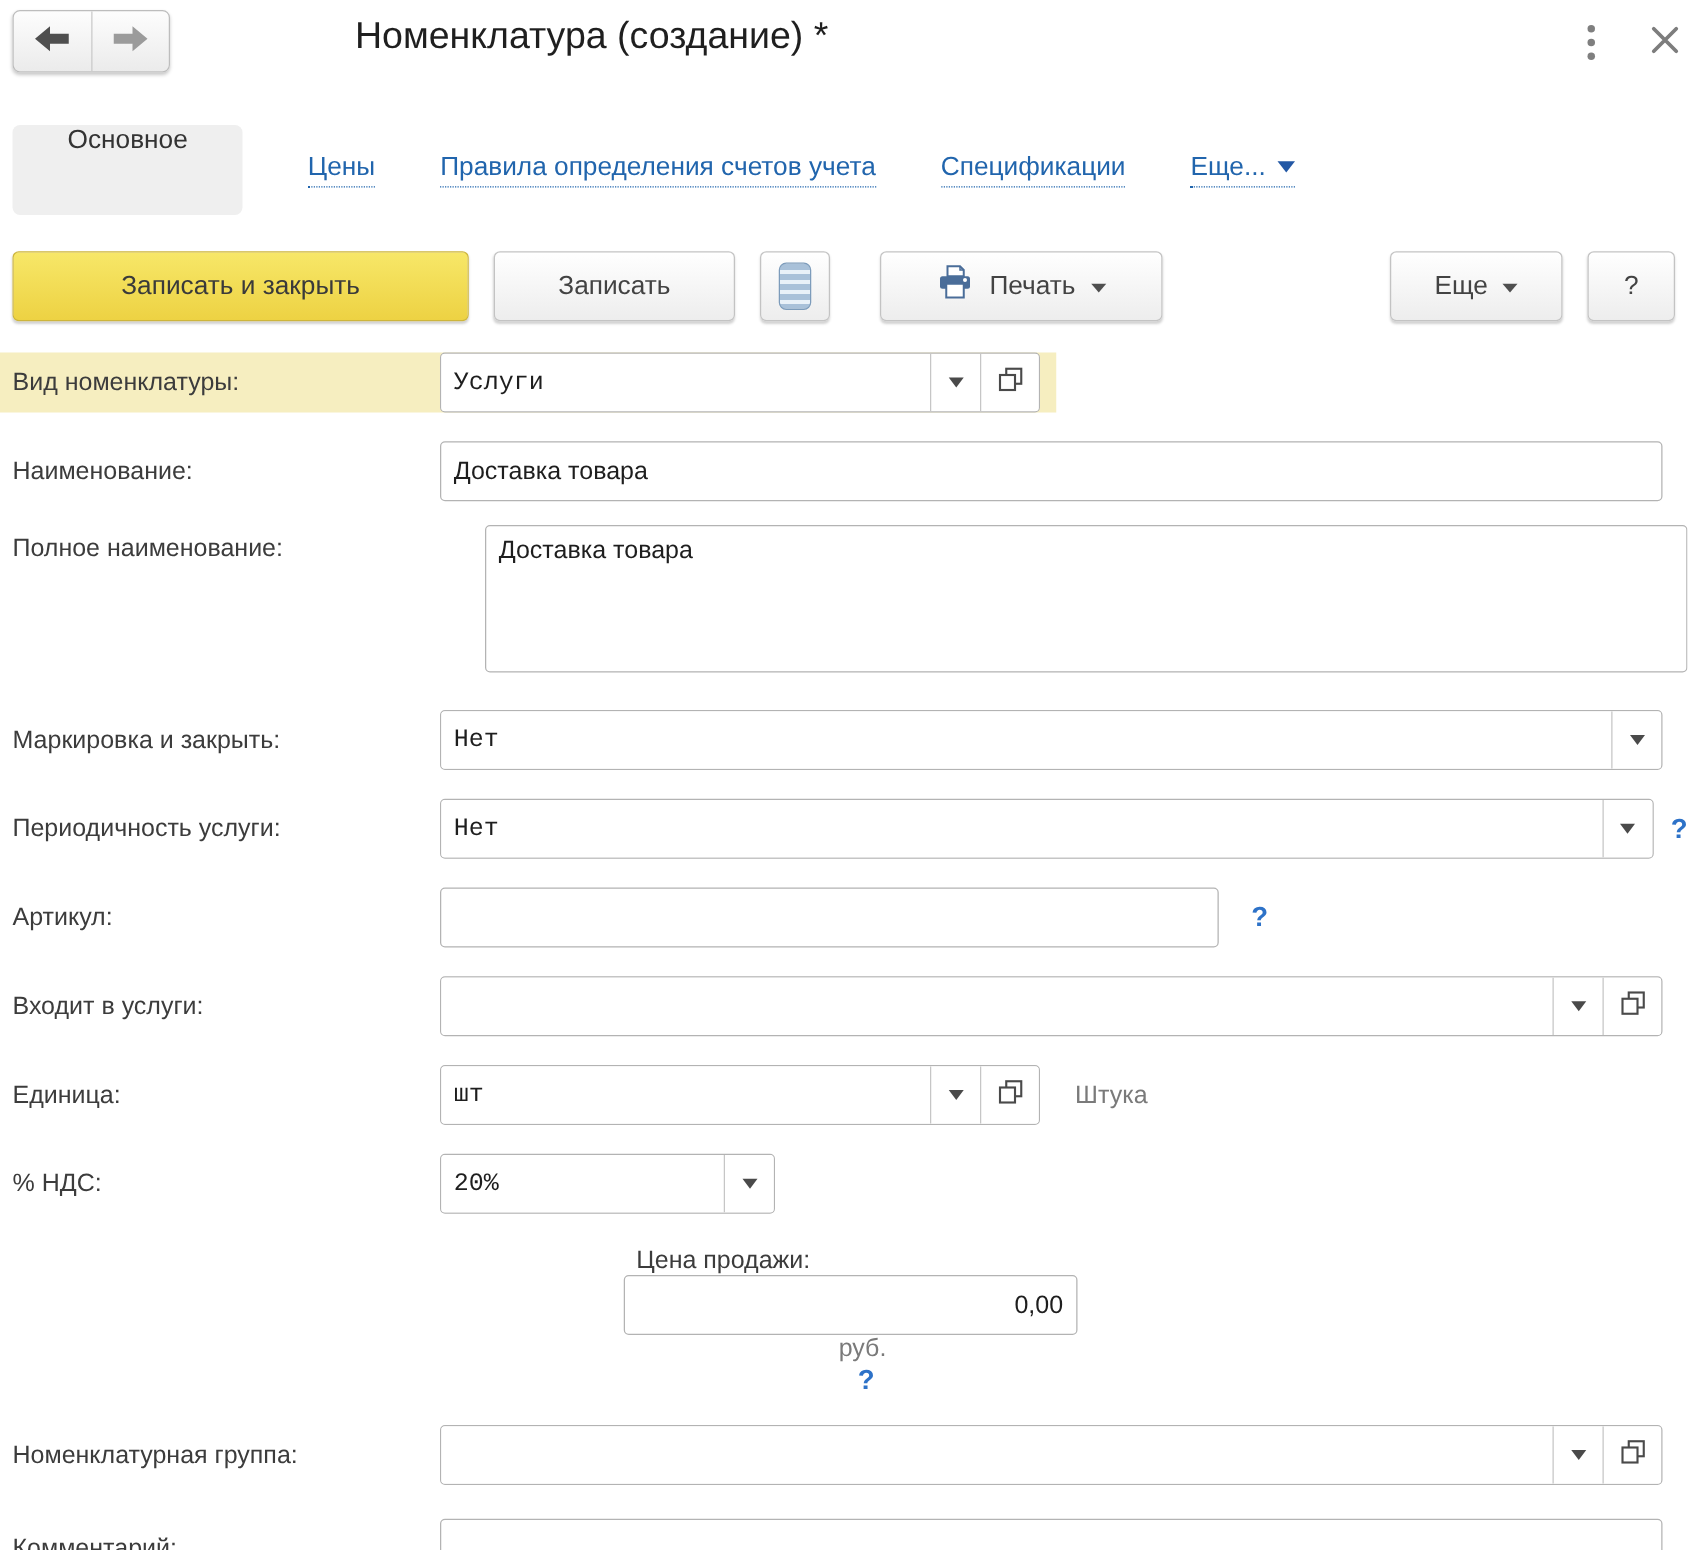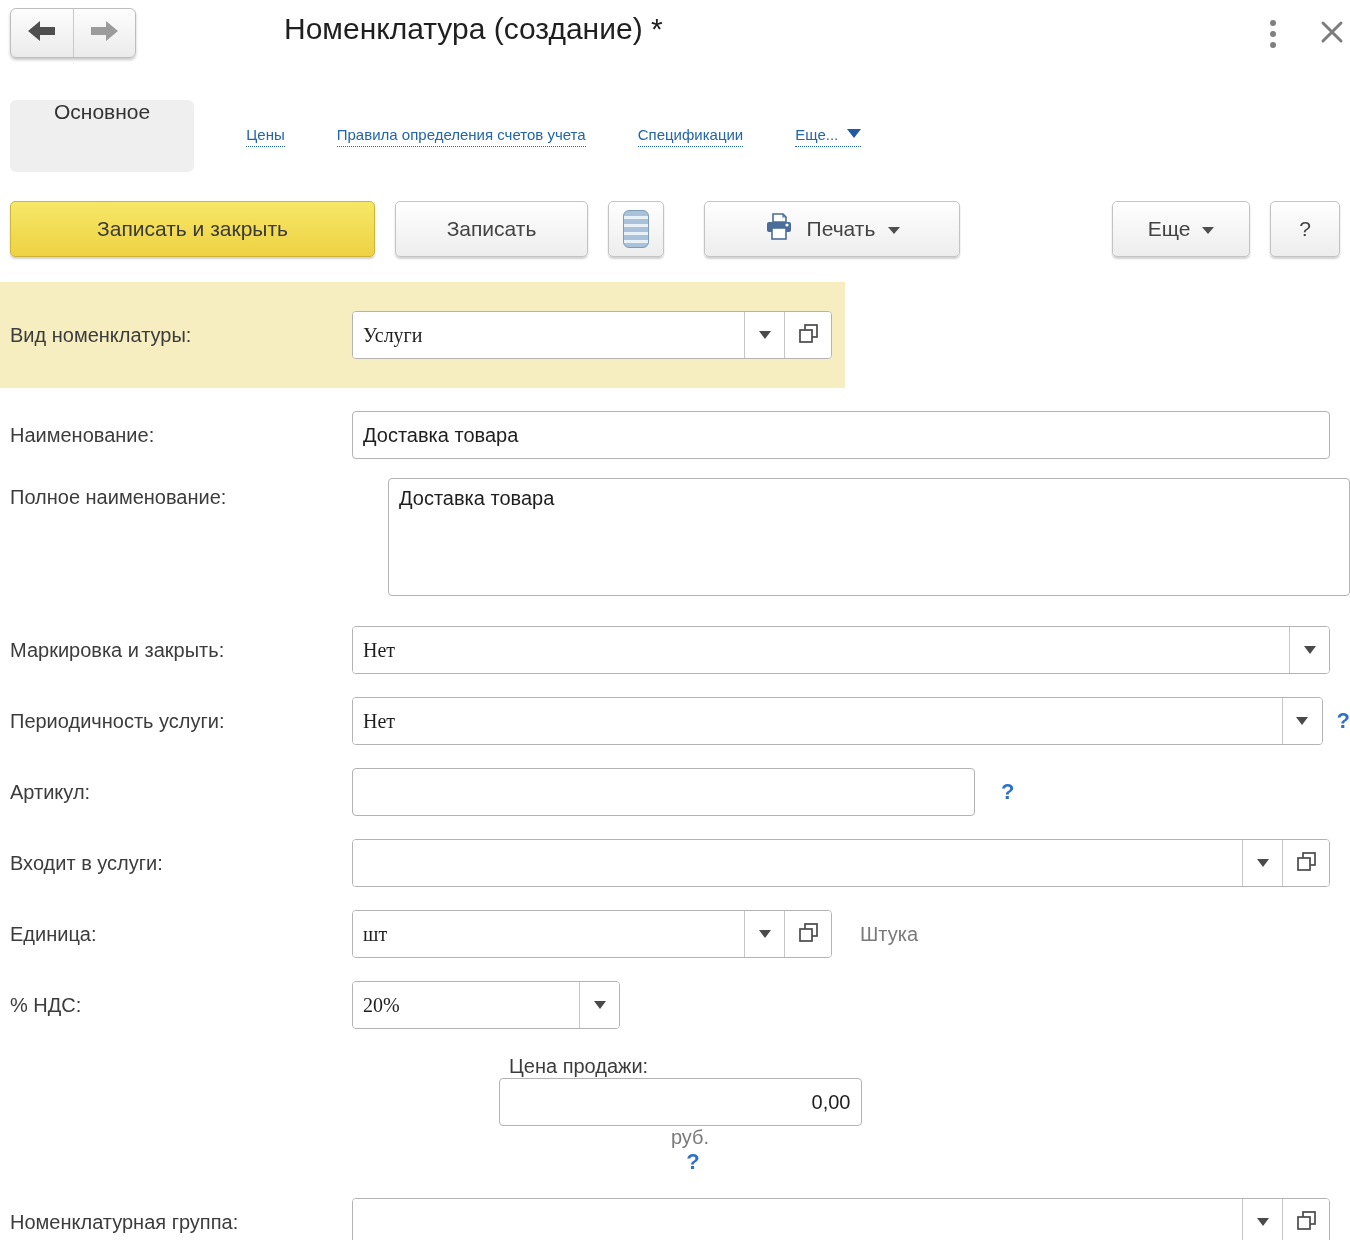--- a/index.html
+++ b/index.html
@@ -14,53 +14,53 @@
   .nav-btn + .nav-btn { border-left:1px solid #c9c9c9; }
   .page-title { margin-left:148px; padding-top:4px; font-size:30px; color:#1f1f1f; }
   .win-controls { position:absolute; right:6px; top:16px; display:flex; align-items:center; gap:40px; }
   .kebab { display:flex; flex-direction:column; gap:5px; cursor:pointer; padding:4px; }
   .kebab i { width:6px; height:6px; border-radius:50%; background:#7f7f7f; }
 
   
   .tabs { display:flex; align-items:center; height:72px; margin-left:10px; }
   .tab-active { height:72px; padding:0 44px; background:#efefef; border-radius:6px;
     display:flex; font-size:21px; color:#333; cursor:default; }
-  .tab-link { margin-left:52px; font-size:15px; color:#2165ad; border-bottom:1px dotted #2165ad;
+  .tab-link { margin-left:52px; font-size:21px; color:#2165ad; border-bottom:1px dotted #2165ad;
     padding-bottom:3px; cursor:pointer; white-space:nowrap; }
   .tab-more { display:flex; align-items:center; gap:9px; }
   .tri-blue { width:0; height:0; border-left:7px solid transparent; border-right:7px solid transparent;
     border-top:9px solid #2358a5; margin-bottom:2px; }
 
   
   .toolbar { display:flex; align-items:center; margin:28px 10px 0 10px; height:58px; }
   .btn { height:56px; border:1px solid #c3c3c3; border-radius:5px;
     background:linear-gradient(#ffffff,#ededed); box-shadow:0 2px 2px rgba(0,0,0,.18);
     font-size:21px; color:#434343; display:flex; align-items:center; justify-content:center; cursor:pointer; }
   .btn-primary { width:365px; background:linear-gradient(#f7e768,#edd243); border-color:#cdb53c;
     font-weight:normal; color:#3a3a3a; }
   .btn-save  { width:193px; margin-left:20px; }
   .btn-icon  { width:56px;  margin-left:20px; }
-  .btn-print { width:256px; margin-left:40px; gap:13px; }
+  .btn-print { width:226px; margin-left:40px; gap:13px; }
   .btn-more  { width:138px; margin-left:auto; gap:12px; }
   .btn-help  { width:70px;  margin-left:20px; }
   .caret { width:0; height:0; border-left:6px solid transparent; border-right:6px solid transparent;
     border-top:7px solid #4f4f4f; margin-top:3px; }
   .list-icon { width:26px; height:38px; border:1px solid #7d9cbb; border-radius:6px;
     background:repeating-linear-gradient(180deg,#a9c1d9 0 5px,#e9f1f8 5px 8px); }
 
   
   .row { display:flex; align-items:center; margin-top:23px; padding-left:10px; }
   .row-label { width:342px; flex-shrink:0; font-size:20px; color:#3c3c3c; }
-  .band { width:845px; background:#f6eec0; padding:29px 0; margin-top:24px; }
+  .band { width:845px; background:#f6eec0; padding:0 0; margin-top:24px; }
   .band .row { margin-top:0; }
   .input { height:48px; border:1px solid #b3b3b3; border-radius:4px; font-size:20px; color:#1e1e1e;
     padding:0 10px; font-family:inherit; background:#fff; outline:none; }
   .combo { height:48px; display:flex; border:1px solid #b3b3b3; border-radius:4px; background:#fff; overflow:hidden; }
   .combo input { border:none; outline:none; flex:1; min-width:0; font-size:20px; padding:0 10px;
-    color:#1e1e1e; font-family:Liberation Serif, serif; }
+    color:#1e1e1e; font-family:Liberation Mono, monospace; }
   .seg { width:40px; flex-shrink:0; border-left:1px solid #c6c6c6; display:flex; align-items:center;
     justify-content:center; cursor:pointer; background:#fff; }
   .seg-open { width:47px; }
   .tri { width:0; height:0; border-left:6px solid transparent; border-right:6px solid transparent;
     border-top:8px solid #4a4a4a; }
   .w-full { width:978px; }
   .w-480 { width:480px; }
   .w-623 { width:623px; }
   .w-268 { width:268px; }
   .w-363 { width:363px; }

